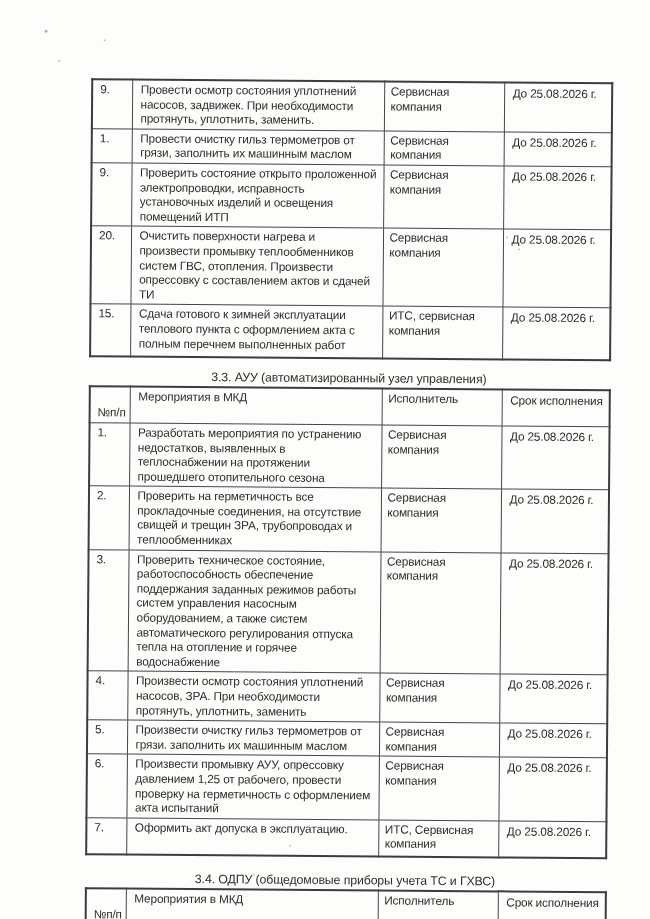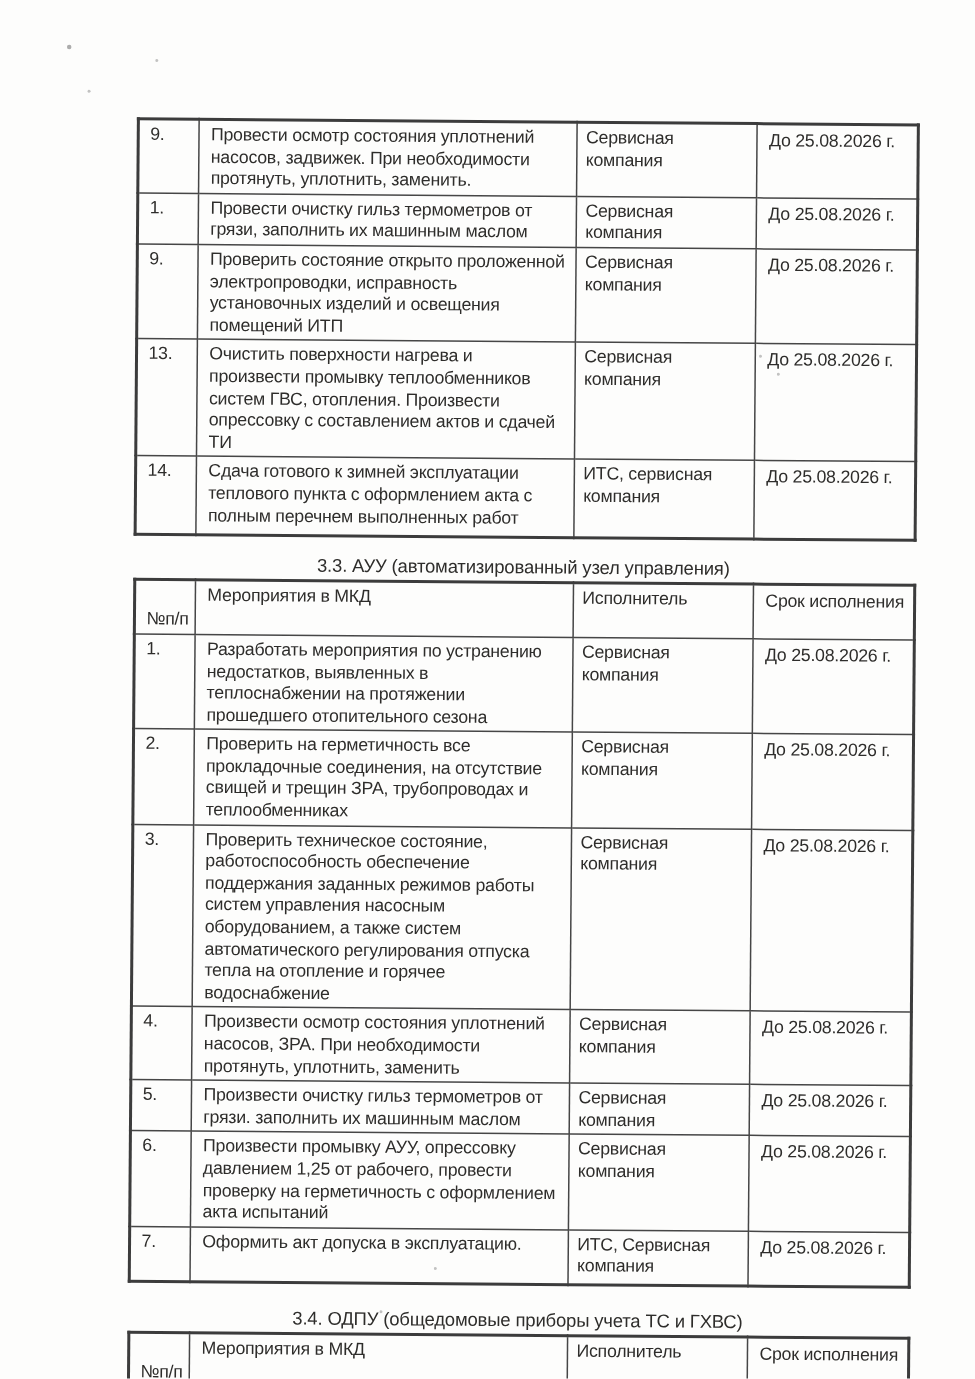--- a/index.html
+++ b/index.html
@@ -103,27 +103,27 @@
         <td class="c-exe">Сервисная компания</td>
         <td class="c-dead">До 25.08.2026 г.</td>
       </tr>
       <tr class="rh45">
         <td class="c-num">9.</td>
         <td class="c-act">Проверить состояние открыто проложенной электропроводки, исправность установочных изделий и освещения помещений ИТП</td>
         <td class="c-exe">Сервисная компания</td>
         <td class="c-dead">До 25.08.2026 г.</td>
       </tr>
       <tr class="rh57">
-        <td class="c-num">13.</td>
+        <td class="c-num">20.</td>
         <td class="c-act">Очистить поверхности нагрева и произвести промывку теплообменников систем ГВС, отопления. Произвести опрессовку с составлением актов и сдачей ТИ</td>
         <td class="c-exe">Сервисная компания</td>
         <td class="c-dead">До 25.08.2026 г.</td>
       </tr>
       <tr class="rh50">
-        <td class="c-num">14.</td>
+        <td class="c-num">15.</td>
         <td class="c-act">Сдача готового к зимней эксплуатации теплового пункта с оформлением акта с полным перечнем выполненных работ</td>
         <td class="c-exe">ИТС, сервисная компания</td>
         <td class="c-dead">До 25.08.2026 г.</td>
       </tr>
     </tbody>
   </table>
 
   <div class="section-title">3.3. АУУ (автоматизированный узел управления)</div>
   <table class="doc-table">
     <colgroup>

